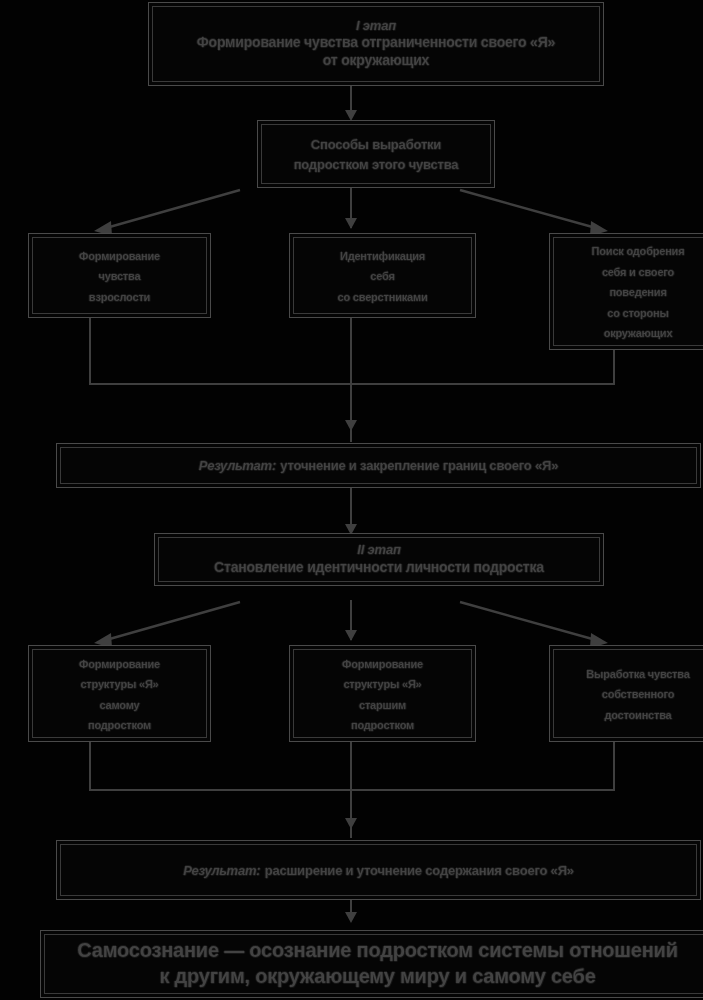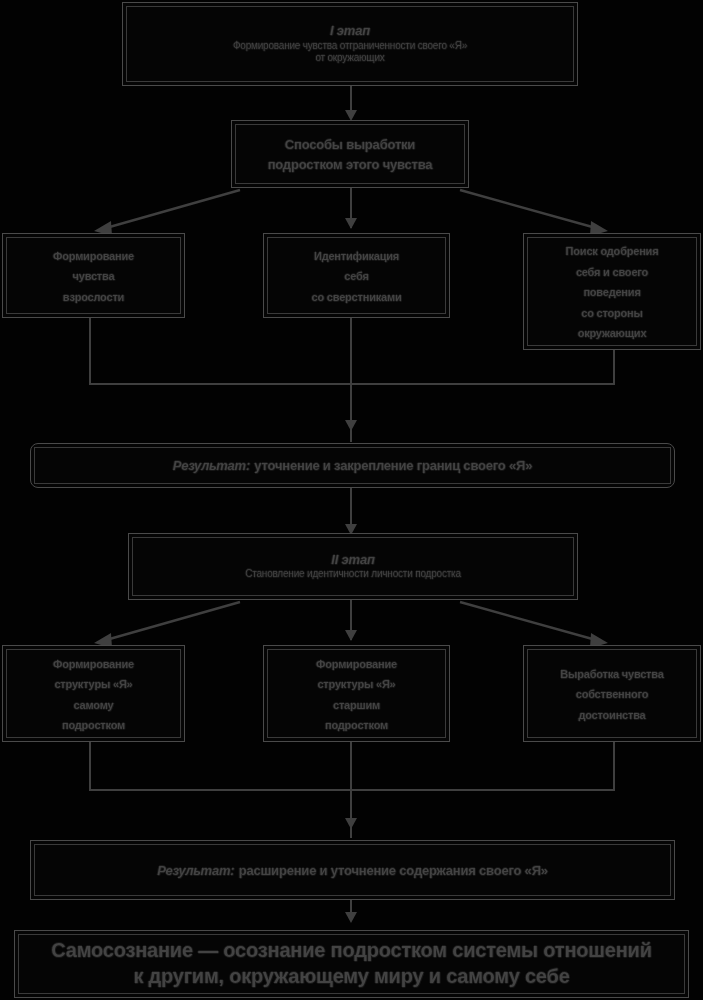--- a/index.html
+++ b/index.html
@@ -16,20 +16,21 @@
   
   .box{
     position:absolute;
     box-sizing:border-box;
     border:1px solid #4a4a4a;
     background:#050505;
     display:flex;
     align-items:center;
     justify-content:center;
     text-align:center;
+    margin-left:26px;
   }
   .box .inner{
     position:absolute;
     left:3px;right:3px;top:3px;bottom:3px;
     border:1px solid #3a3a3a;
     pointer-events:none;
   }
   .box .txt{
     position:relative;
     z-index:2;
@@ -38,21 +39,21 @@
        1px 0 0 #171717,
       -1px 0 0 #171717,
        0 1px 0 #171717,
        0 -1px 0 #171717,
        1px 1px 0 #0d0d0d;
     line-height:1.28;
     padding:0 6px;
     letter-spacing:-0.2px;
   }
   .b-title{font-weight:bold;font-style:italic;font-size:13px;display:block;}
-  .b-sub{font-weight:normal;font-size:10px;display:block;}
+  .b-sub{font-weight:bold;font-size:14px;display:block;}
   .b-body{font-weight:bold;font-size:13px;}
   .b-small{font-weight:bold;font-size:11px;}
   .b-result-lbl{font-weight:bold;font-style:italic;font-size:13px;}
   .b-big{font-weight:bold;font-size:20px;}
 
   
   .vline,.hline{
     position:absolute;
     background:#3f3f3f;
   }
@@ -156,29 +157,29 @@
 
   <div class="box" style="left:263px;top:233px;width:187px;height:85px;">
     <span class="inner"></span>
     <span class="txt">
       <span class="b-small">Идентификация</span><br>
       <span class="b-small">себя</span><br>
       <span class="b-small">со сверстниками</span>
     </span>
   </div>
 
-  <div class="box" style="left:30px;top:443px;width:645px;height:45px;border-radius:8px;">
+  <div class="box" style="left:30px;top:443px;width:645px;height:45px;">
     <span class="inner"></span>
     <span class="txt">
       <span class="b-result-lbl">Результат:</span>
       <span class="b-body">уточнение и закрепление границ своего «Я»</span>
     </span>
   </div>
 
-  <div class="box" style="left:128px;top:533px;width:450px;height:67px;">
+  <div class="box" style="left:128px;top:533px;width:450px;height:53px;">
     <span class="inner"></span>
     <span class="txt">
       <span class="b-title">II этап</span>
       <span class="b-sub">Становление идентичности личности подростка</span>
     </span>
   </div>
 
   <div class="box" style="left:2px;top:645px;width:183px;height:97px;">
     <span class="inner"></span>
     <span class="txt">

